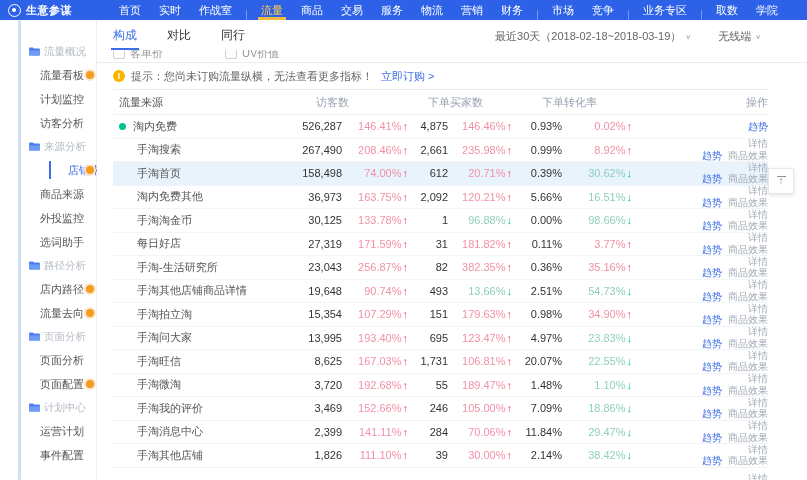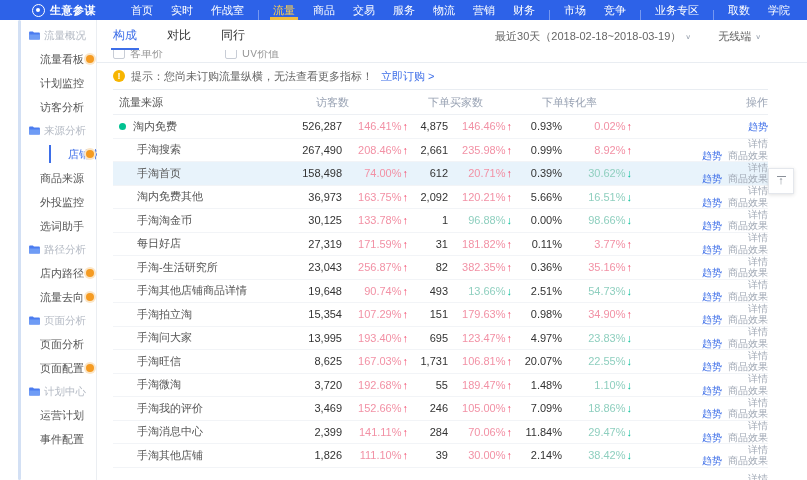--- a/index.html
+++ b/index.html
@@ -2,36 +2,36 @@
 <html><head>
 <meta charset="utf-8">
 <style>
   * { margin:0; padding:0; box-sizing:border-box; }
   html,body { width:807px; height:480px; overflow:hidden; background:#fff;
     font-family:"Liberation Sans","DejaVu Sans",sans-serif; position:relative; }
 
   
   .navbar { height:20px; background:#2d62e8; display:flex; align-items:center;
     color:#fff; font-size:11px; padding:0 8px; position:relative; z-index:6; }
-  .logo { display:flex; align-items:center; gap:5px; width:92px; cursor:pointer;margin-left:24px; }
+  .logo { display:flex; align-items:center; gap:5px; width:92px; cursor:pointer; }
   .logo-icon { width:13px; height:13px; border-radius:50%; border:1.5px solid #fff; position:relative; }
   .logo-icon::after { content:""; position:absolute; left:3px; top:3px; width:4px; height:4px;
     border-radius:50%; background:#fff; }
   .logo-text { font-weight:bold; letter-spacing:.5px; white-space:nowrap; }
   .nav-menu { display:flex; align-items:flex-end; flex:1; margin-left:10px; height:100%; }
   .nav-item { padding:0 9px; height:20px; line-height:20px; cursor:pointer; position:relative; white-space:nowrap; }
   .nav-item.active { color:#ffd04d; }
   .nav-item.active::after { content:""; position:absolute; left:6px; right:6px; bottom:0; height:3px; background:#f0bc3f; }
   .nav-divider { width:1px; height:10px; background:rgba(255,255,255,.35); margin:0 5px; }
 
   
   .body-row { display:flex; height:460px; position:relative; }
   .left-gutter { width:18px; background:#fff; }
   .left-scrollbar { width:3px; background:#d3e0f4; border-radius:2px; }
-  .sidebar { width:76px; background:#fff; border-right:1px solid #ebeef2; padding-top:4px; }
+  .sidebar { width:76px; background:#fff; border-right:1px solid #ebeef2; padding-top:20px; }
   .side-header { height:23px; display:flex; align-items:center; gap:4px; padding-left:8px;
     color:#b4bac4; font-size:10.5px; cursor:pointer; white-space:nowrap; }
   .folder-icon { width:11px; height:9px; flex:0 0 auto; }
   .side-item { height:24px; line-height:24px; padding-left:19px; font-size:11px; color:#555;
     cursor:pointer; position:relative; white-space:nowrap; }
   .side-item.selected { color:#3d6ee8;margin-left:28px; }
   .side-item.selected::before { content:""; position:absolute; left:0; top:3px; bottom:3px; width:2px; background:#3d6ee8; }
   .side-dot { position:absolute; right:2px; top:50%; margin-top:-4px; width:8px; height:8px;
     border-radius:50%; background:#f59b22; box-shadow:0 0 0 2px #fbe6c8; }
 

